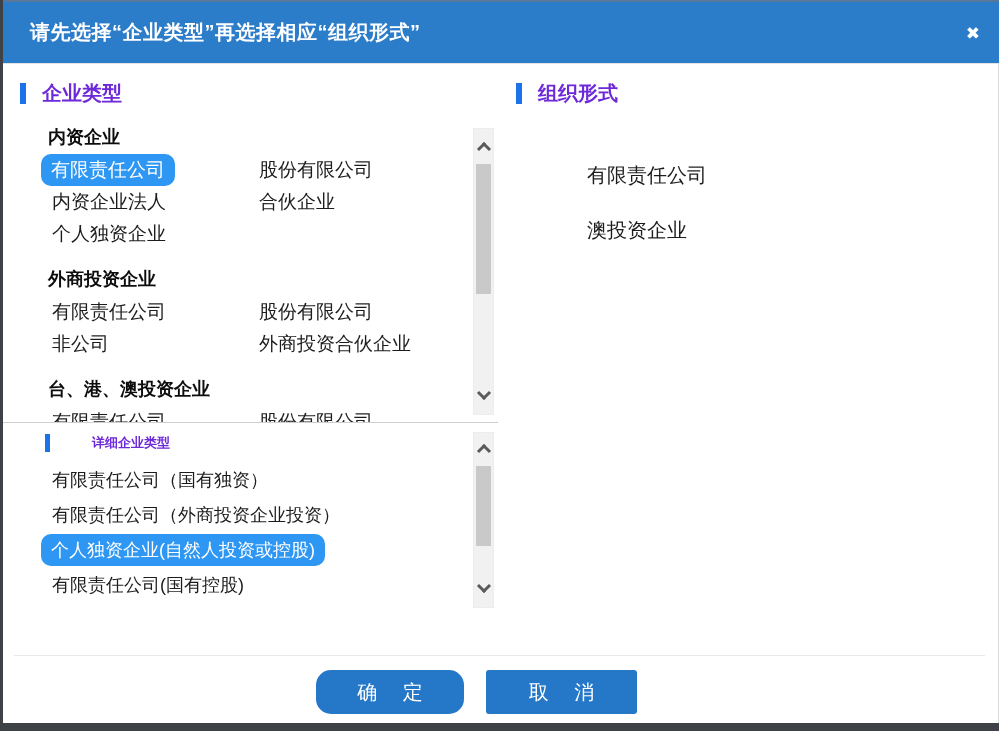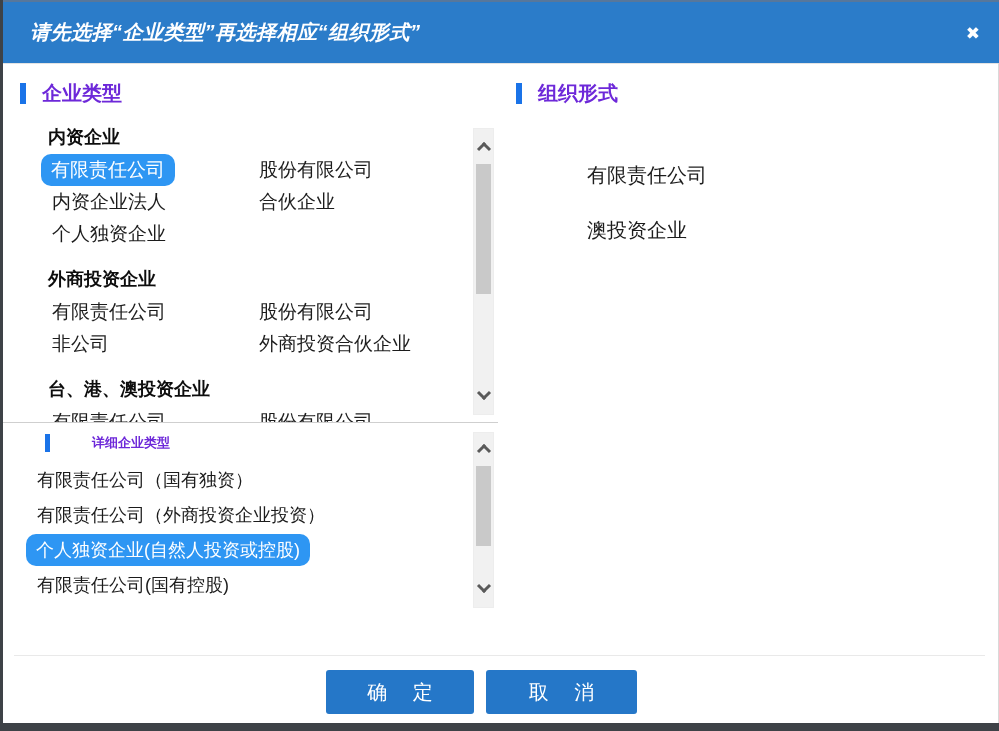--- a/index.html
+++ b/index.html
@@ -11,21 +11,21 @@
     -webkit-font-smoothing:antialiased;
   }
   .edge-left{position:absolute;left:0;top:0;width:3px;height:731px;background:#3e4247;z-index:30;}
   .edge-bottom{position:absolute;left:0;bottom:0;width:999px;height:8px;background:#3e4247;z-index:30;}
   .edge-right{position:absolute;right:0;top:63px;width:1px;height:660px;background:#d9d9d9;z-index:30;}
 
   
   .hdr{
     position:absolute;left:3px;top:0;right:0;height:63px;
     background:#2b7cc9;border-top:2px solid #57779b;box-sizing:border-box;
-    display:flex;align-items:center;z-index:10;font-style:italic;
+    display:flex;align-items:center;z-index:10;
   }
   .hdr-title{color:#fff;font-weight:bold;font-size:20px;margin-left:27px;letter-spacing:0.5px;}
   .hdr-close{
     position:absolute;right:19px;top:50%;transform:translateY(-50%);
     color:#fff;font-weight:bold;font-size:17px;line-height:1;cursor:pointer;
   }
   .hdr-underline{position:absolute;left:3px;top:63px;right:0;height:1px;background:#e3e3e3;}
 
   
   .sec-head{position:absolute;display:flex;align-items:center;}
@@ -46,21 +46,21 @@
   .cell.col1{width:207px;}
   .cell .lbl{display:inline-block;font-size:19px;color:#1c1c1c;padding:3px 4px;cursor:pointer;}
   .cell .lbl.selected{
     background:#2e96f3;color:#fff;border-radius:10px;padding:3px 10px;margin-left:-7px;
   }
   .list-bottom-border{position:absolute;left:3px;top:422px;width:495px;height:1px;background:#cfcfcf;}
 
   
   #detail-list{
     position:absolute;left:3px;top:462px;width:465px;height:146px;
-    overflow:hidden;box-sizing:border-box;padding-left:30px;
+    overflow:hidden;box-sizing:border-box;padding-left:45px;
   }
   #detail-list .ditem{height:35px;display:flex;align-items:center;}
   #detail-list .lbl{display:inline-block;font-size:18px;color:#1c1c1c;padding:2px 4px;cursor:pointer;}
   #detail-list .lbl.selected{
     background:#2e96f3;color:#fff;border-radius:10px;padding:4px 10px;margin-left:-7px;
   }
 
   
   #org-list{position:absolute;left:587px;top:160px;}
   #org-list .oitem{height:30px;margin-bottom:25px;display:flex;align-items:center;font-size:20px;color:#1c1c1c;cursor:pointer;}
@@ -79,21 +79,21 @@
   #sb2{left:473px;top:432px;height:176px;}
 
   
   .footer-divider{position:absolute;left:14px;top:655px;width:971px;height:1px;background:#e9e9e9;}
   .btn{
     position:absolute;top:670px;height:44px;border:none;border-radius:3px;
     background:#2577c8;color:#fff;font-size:20px;letter-spacing:10px;text-indent:10px;
     font-family:"Liberation Sans","DejaVu Sans",sans-serif;cursor:pointer;
     display:flex;align-items:center;justify-content:center;
   }
-  #btn-confirm{left:326px;width:148px;}
+  #btn-confirm{left:316px;width:148px;border-radius:15px;}
   #btn-cancel{left:486px;width:151px;}
 </style>
 </head>
 <body>
 
 <div class="edge-left"></div>
 <div class="edge-bottom"></div>
 <div class="edge-right"></div>
 
 <div class="hdr">

